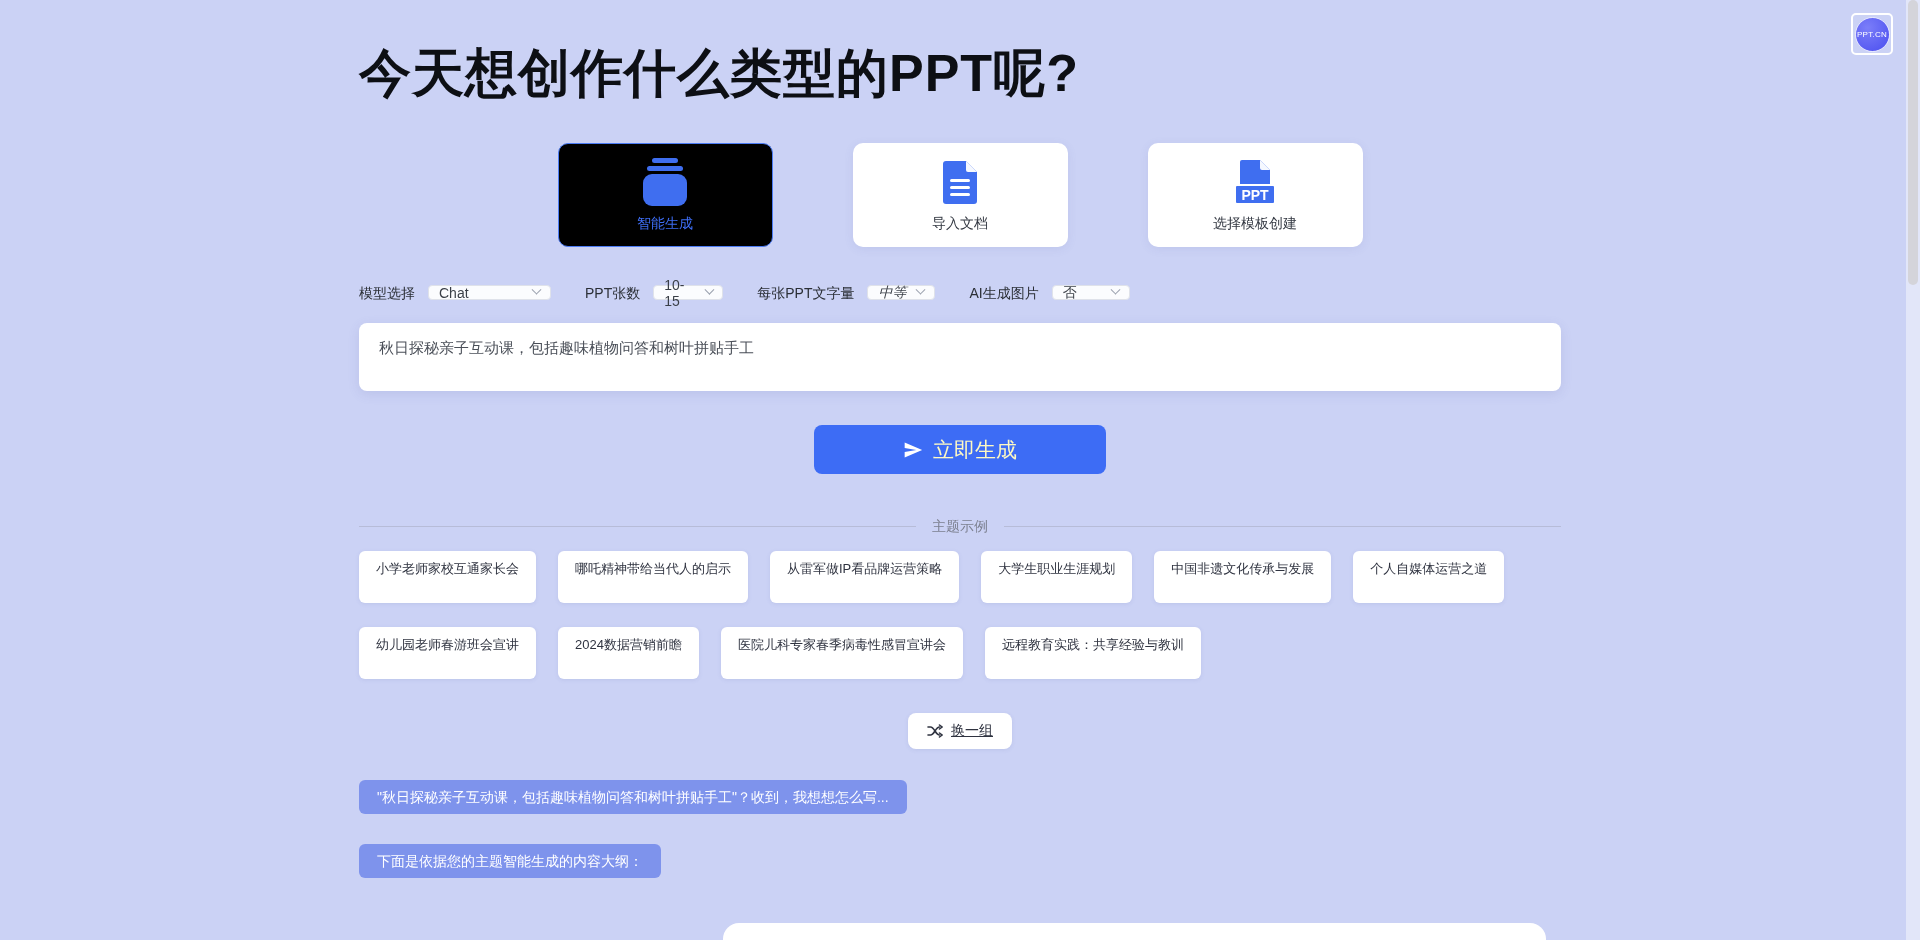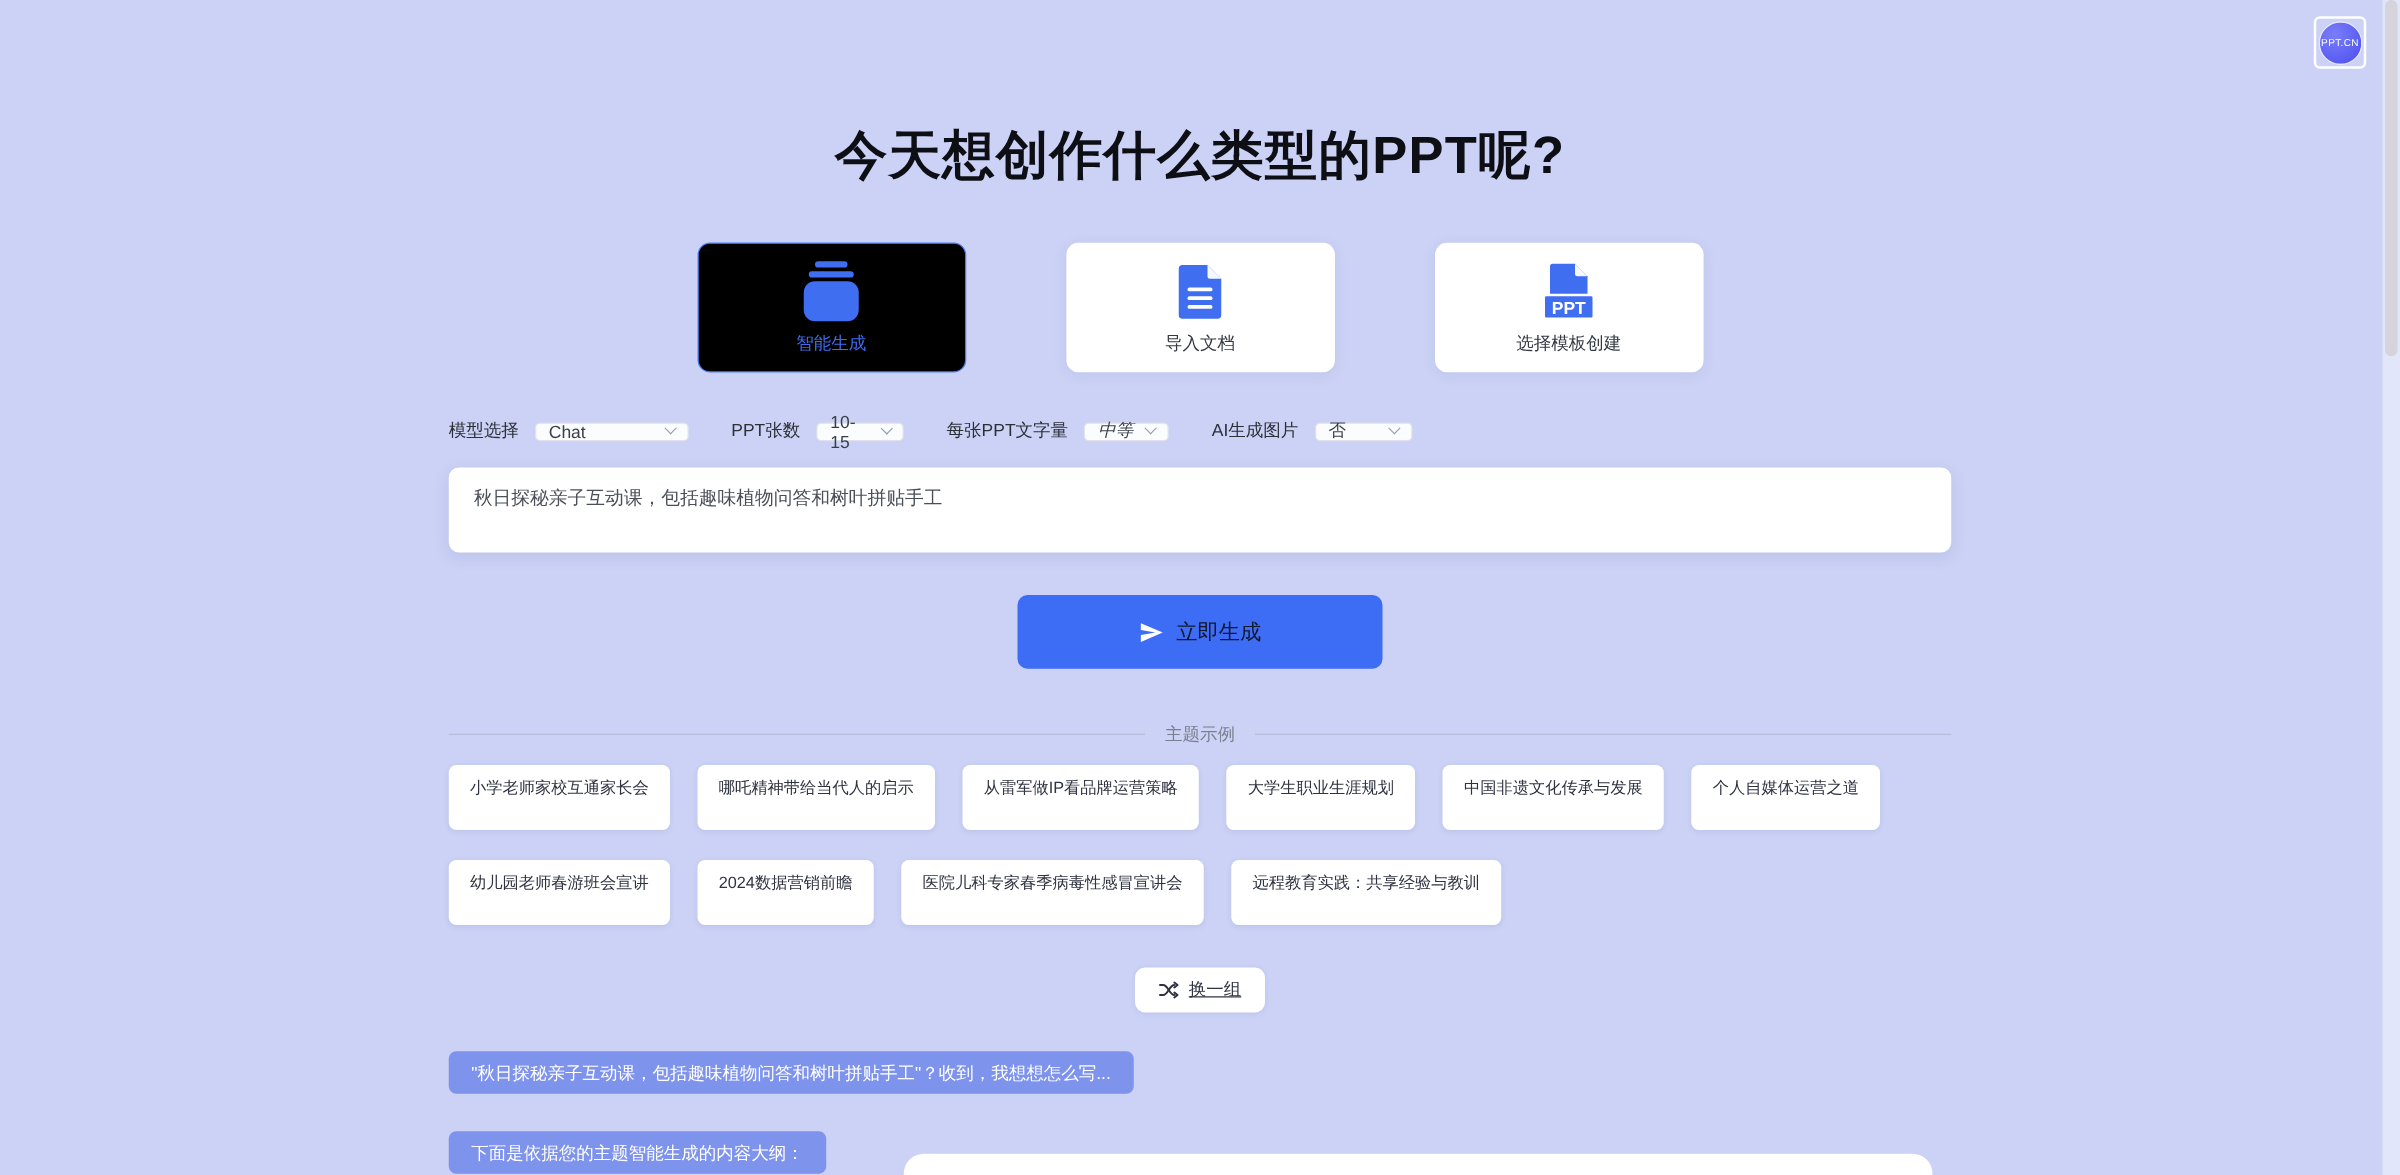--- a/index.html
+++ b/index.html
@@ -24,22 +24,22 @@
   .logo-circle {
     width:35px; height:35px; border-radius:50%;
     background:radial-gradient(circle at 35% 30%, #7b7ef9, #4a4eef);
     border:1px solid #e8e9ff;
     display:flex; align-items:center; justify-content:center;
     color:#ffffff; font-size:8px; font-weight:normal; letter-spacing:0.3px;
   }
 
   
   .page-title {
-    margin-top:100px; text-align:center;
-    font-size:42px; line-height:48px; font-weight:800; color:#0d0f14;
+    margin-top:49px; 
+    font-size:52px; line-height:48px; font-weight:800; color:#0d0f14;
     letter-spacing:1px;
   }
 
   
   .cards-row { margin-top:46px; display:flex; justify-content:center; gap:80px; }
   .type-card {
     width:215px; height:104px; background:#ffffff;
     border:1px solid rgba(0,0,0,0); border-radius:10px;
     display:flex; flex-direction:column; align-items:center; justify-content:center;
     gap:9px; cursor:pointer;
@@ -49,21 +49,21 @@
   .type-card .card-label { font-size:14px; color:#333842; }
   .type-card.selected .card-label { color:#3d6cf2; }
 
   .icon-stack { display:flex; flex-direction:column; align-items:center; height:48px; justify-content:flex-end; }
   .icon-stack .bar1 { width:26px; height:5px; border-radius:2.5px; background:#3f6ef0; margin-bottom:3px; }
   .icon-stack .bar2 { width:36px; height:5px; border-radius:2.5px; background:#3f6ef0; margin-bottom:3px; }
   .icon-stack .box  { width:44px; height:32px; border-radius:9px; background:#3f6ef0; }
 
   
   .options-row { margin-top:38px; display:flex; align-items:center; }
-  .opt { display:flex; align-items:center; margin-right:34px; }
+  .opt { display:flex; align-items:flex-start; margin-right:34px; }
   .opt:last-child { margin-right:0; }
   .opt-label { font-size:14px; color:#2b2f36; margin-right:13px; white-space:nowrap; }
   .select-box {
     height:15px; background:#fbfcfe; border:1px solid #dfe2ea; border-radius:4px;
     display:flex; align-items:center; justify-content:space-between;
     padding:0 10px; font-size:14px; color:#3a3f47; cursor:pointer;
   }
   .select-box .chev {
     width:7px; height:7px; margin-left:8px;
     border-right:1.5px solid #9aa0ad; border-bottom:1.5px solid #9aa0ad;
@@ -78,22 +78,22 @@
   }
   .topic-box textarea {
     width:100%; height:100%; border:none; outline:none; resize:none; background:transparent;
     padding:14px 20px; font-size:15px; line-height:1.5; color:#4a4f58;
     font-family:"Liberation Sans", sans-serif;
   }
 
   
   .generate-btn {
     margin-top:34px; align-self:center;
-    width:292px; height:59px; background:#3d6cf5; border:none; border-radius:8px;
-    color:#0f172a; font-size:17px;
+    width:292px; height:49px; background:#3d6cf5; border:none; border-radius:8px;
+    color:#fef9c3; font-size:21px;
     display:flex; align-items:center; justify-content:center; gap:10px;
     cursor:pointer; font-family:"Liberation Sans", sans-serif;
   }
 
   
   .divider { margin-top:44px; display:flex; align-items:center; gap:16px; }
   .divider .line { flex:1; height:1px; background:#b7bcd8; }
   .divider .divider-label { font-size:14px; line-height:17px; color:#7b7f8e; }
 
   .chips-row { display:flex; gap:22px; }

